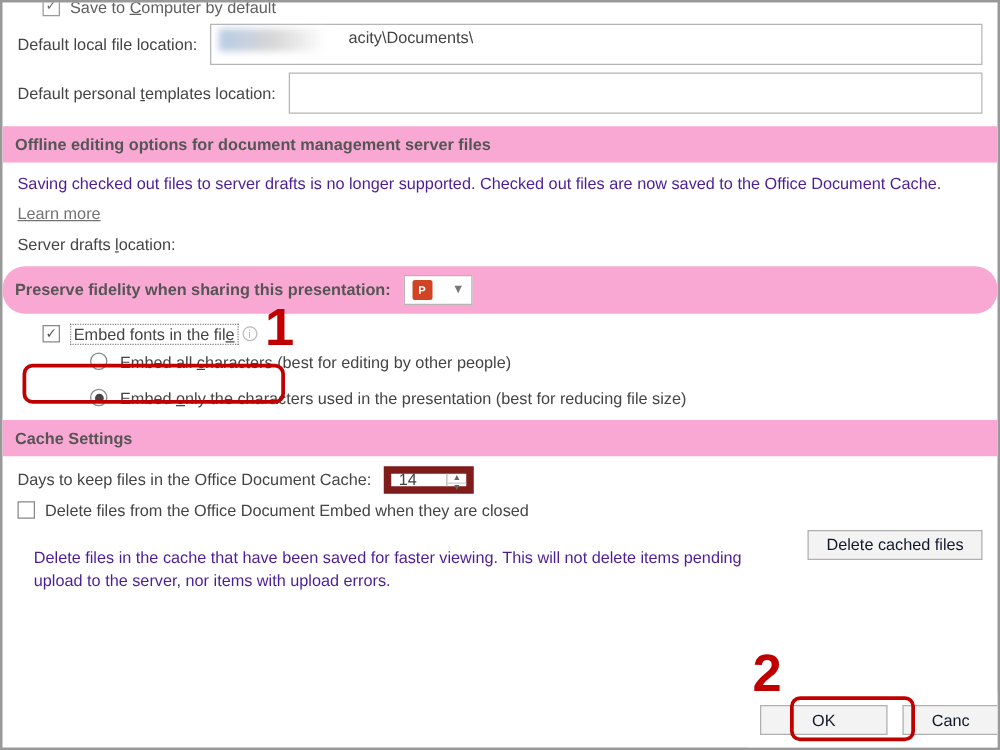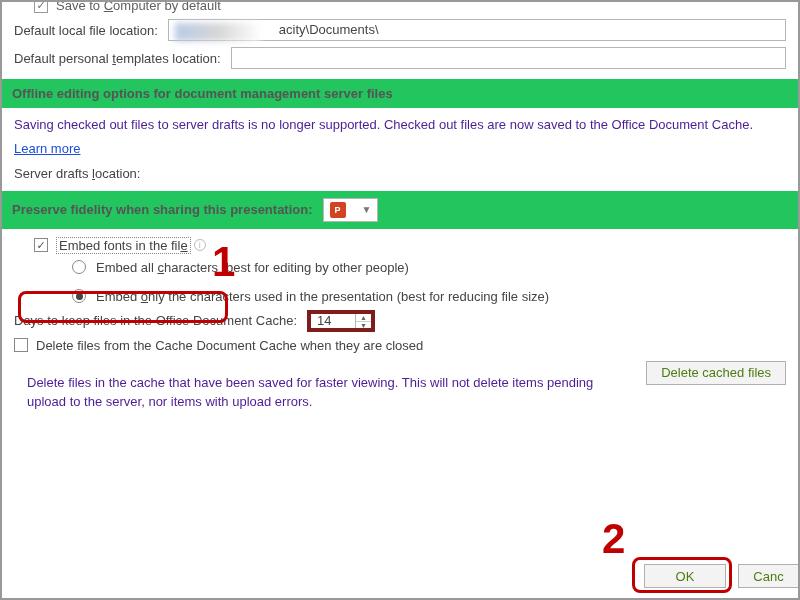--- a/index.html
+++ b/index.html
@@ -39,47 +39,48 @@
     color: #555;
     line-height: 1;
   }
   .label {
     color: #444;
     white-space: nowrap;
   }
   .input-text {
     flex: 1;
     border: 1px solid #b5b5b5;
-    height: 22px;
+    height: 33px;
     padding: 0 6px;
     margin-left: 10px;
     font-size: 13px;
     color: #444;
     background: #fff;
     position: relative;
   }
   .blurred-box {
     position: absolute;
     background: linear-gradient(90deg, #b8cbe6 0%, #d6d6d6 50%, #fff 100%);
     filter: blur(3px);
     height: 18px;
   }
   .section-header {
-    background: #22c55e;
+    background: #f9a8d4;
     font-weight: 600;
     color: #555;
     padding: 7px 10px;
     margin: 10px -12px 8px -12px;
   }
   .section-header.presentation {
     display: flex;
     align-items: center;
+    border-radius: 18px;
   }
   .link {
-    color: #1d4ed8;
+    color: #737373;
     text-decoration: underline;
     cursor: pointer;
   }
   .body-text {
     color: #4c1d95;
     line-height: 1.45;
     margin: 6px 0;
   }
   .radio {
     width: 14px;
@@ -135,21 +136,21 @@
     border: 1px solid #bbb;
     border-radius: 50%;
     color: #bbb;
     font-size: 9px;
     text-align: center;
     line-height: 11px;
     margin-left: 3px;
   }
   .spinner {
     display: inline-flex;
-    border: 4px solid #7f1d1d;
+    border: 6px solid #7f1d1d;
     height: 22px;
     align-items: stretch;
     margin-left: 10px;
   }
   .spinner-val {
     width: 44px;
     padding: 0 6px;
     display: flex;
     align-items: center;
   }
@@ -167,21 +168,21 @@
     justify-content: center;
     color: #666;
   }
   .spinner-btns div:first-child { border-bottom: 1px solid #ccc; }
   .btn {
     border: 1px solid #b0b0b0;
     background: #f3f3f3;
     height: 24px;
     padding: 0 14px;
     font-size: 13px;
-    color: #4d7c0f;
+    color: #0f172a;
     display: inline-flex;
     align-items: center;
     justify-content: center;
     cursor: pointer;
   }
   .delete-row {
     display: flex;
     align-items: flex-start;
     gap: 14px;
     margin-top: 8px;
@@ -266,48 +267,49 @@
   <div class="row indent2">
     <span class="radio"></span>
     <span class="label">Embed all <span class="underline-accesskey">c</span>haracters (best for editing by other people)</span>
   </div>
 
   <div class="row indent2" style="margin-top:14px;">
     <span class="radio selected"></span>
     <span class="label">Embed <span class="underline-accesskey">o</span>nly the characters used in the presentation (best for reducing file size)</span>
   </div>
 
+  <div class="section-header">Cache Settings</div>
 
   <div class="row">
     <span class="label">Days to keep files in the Office Document Cache:</span>
     <span class="spinner">
       <span class="spinner-val">14</span>
       <span class="spinner-btns">
         <div>▲</div>
         <div>▼</div>
       </span>
     </span>
   </div>
 
   <div class="row">
     <span class="check"></span>
-    <span class="label">Delete files from the Cache Document Cache when they are closed</span>
+    <span class="label">Delete files from the Office Document Embed when they are closed</span>
   </div>
 
   <div class="delete-row">
     <div class="body-text">Delete files in the cache that have been saved for faster viewing. This will not delete items pending upload to the server, nor items with upload errors.</div>
     <div class="btn" style="min-width:130px;">
       <span>Delete cached files</span>
     </div>
   </div>
 
 </div>
 
 <div class="footer">
-  <div class="btn" style="width:82px;">OK</div>
-  <div class="btn" style="width:60px; border-right:none;">Canc</div>
+  <div class="btn" style="width:102px;">OK</div>
+  <div class="btn" style="width:76px; border-right:none;">Canc</div>
 </div>
 
 <div class="callout-box" style="left:16px; top:289px; width:210px; height:32px;"></div>
 <div class="callout-num" style="left:210px; top:236px;">1</div>
 
 <div class="callout-box" style="left:630px; top:555px; width:100px; height:36px;"></div>
 <div class="callout-num" style="left:600px; top:513px;">2</div>
 
 </body></html>

